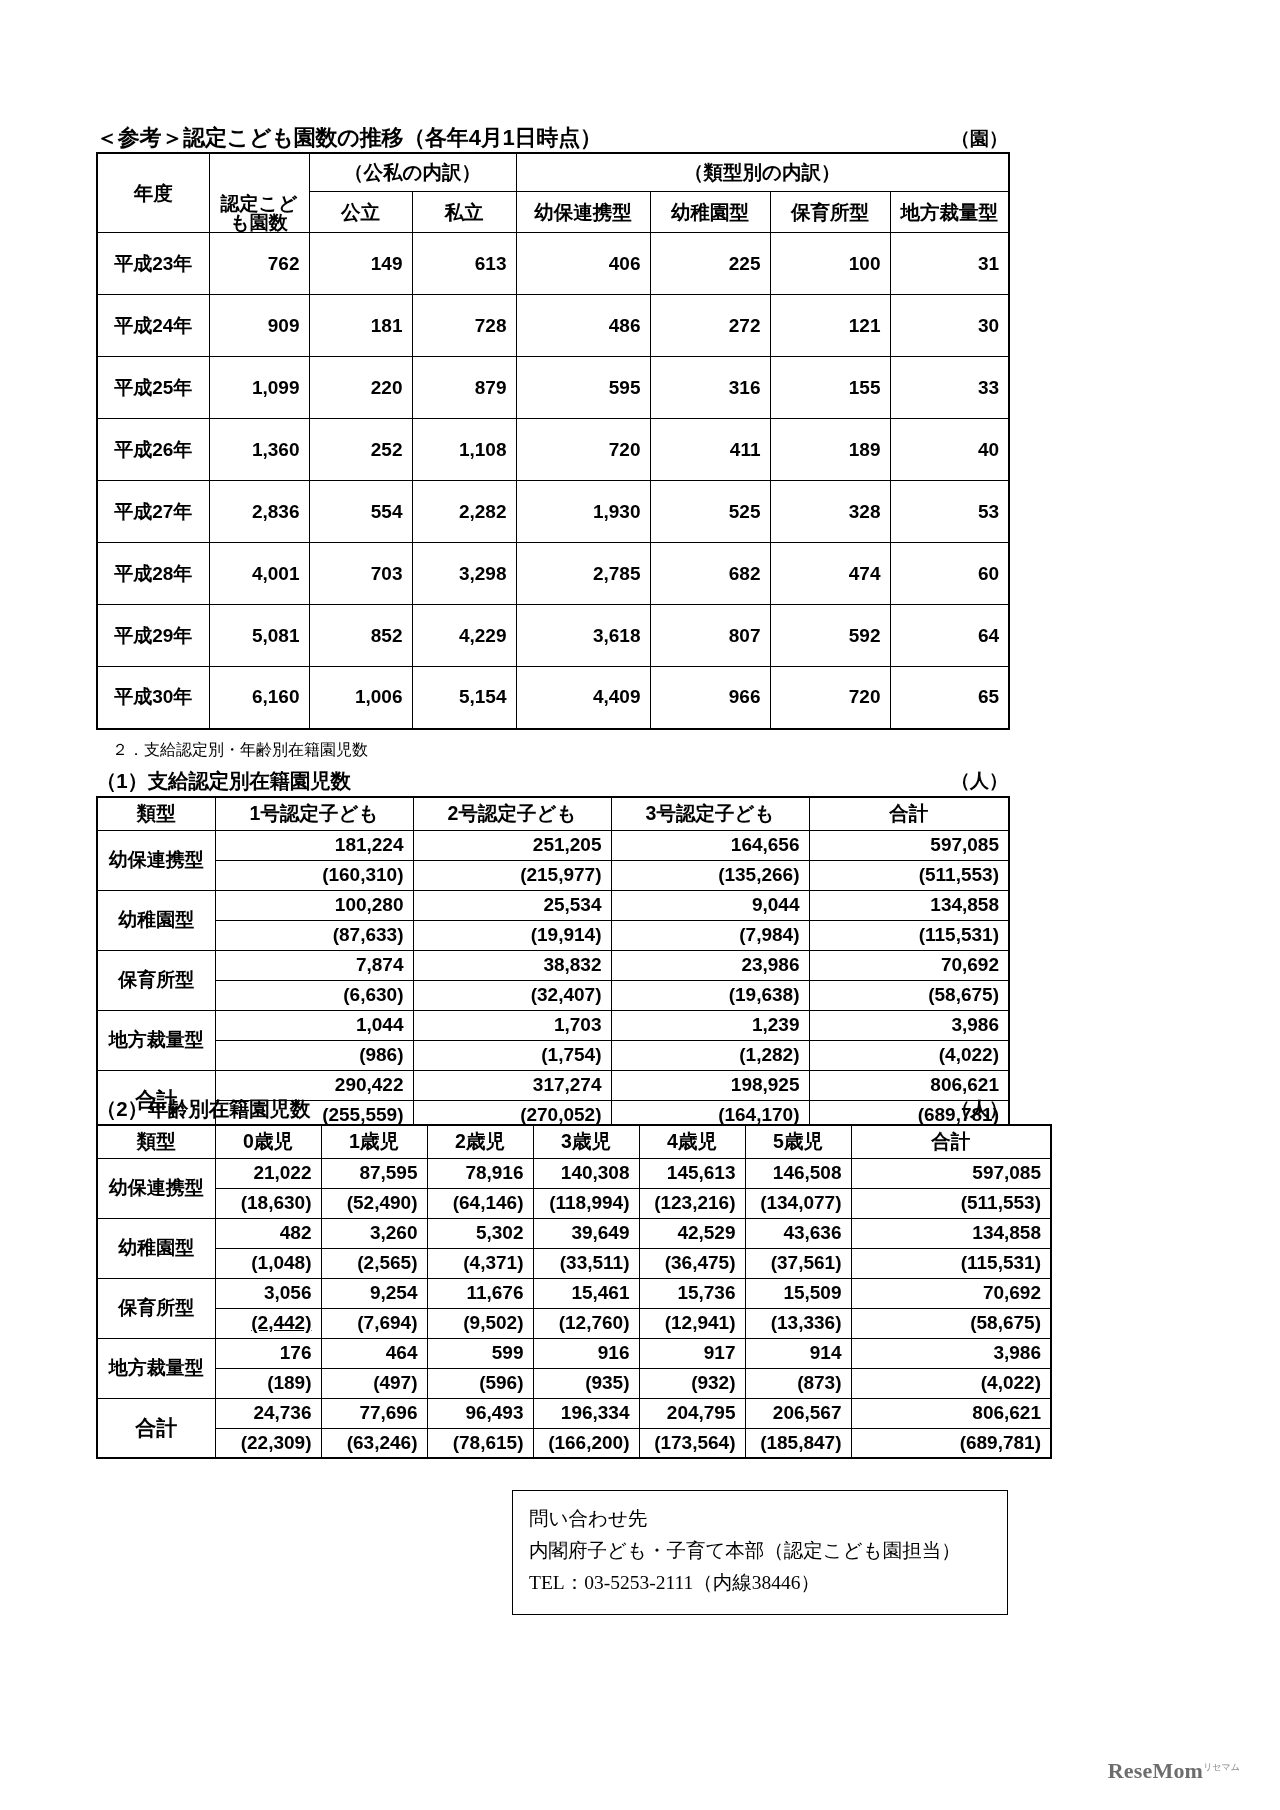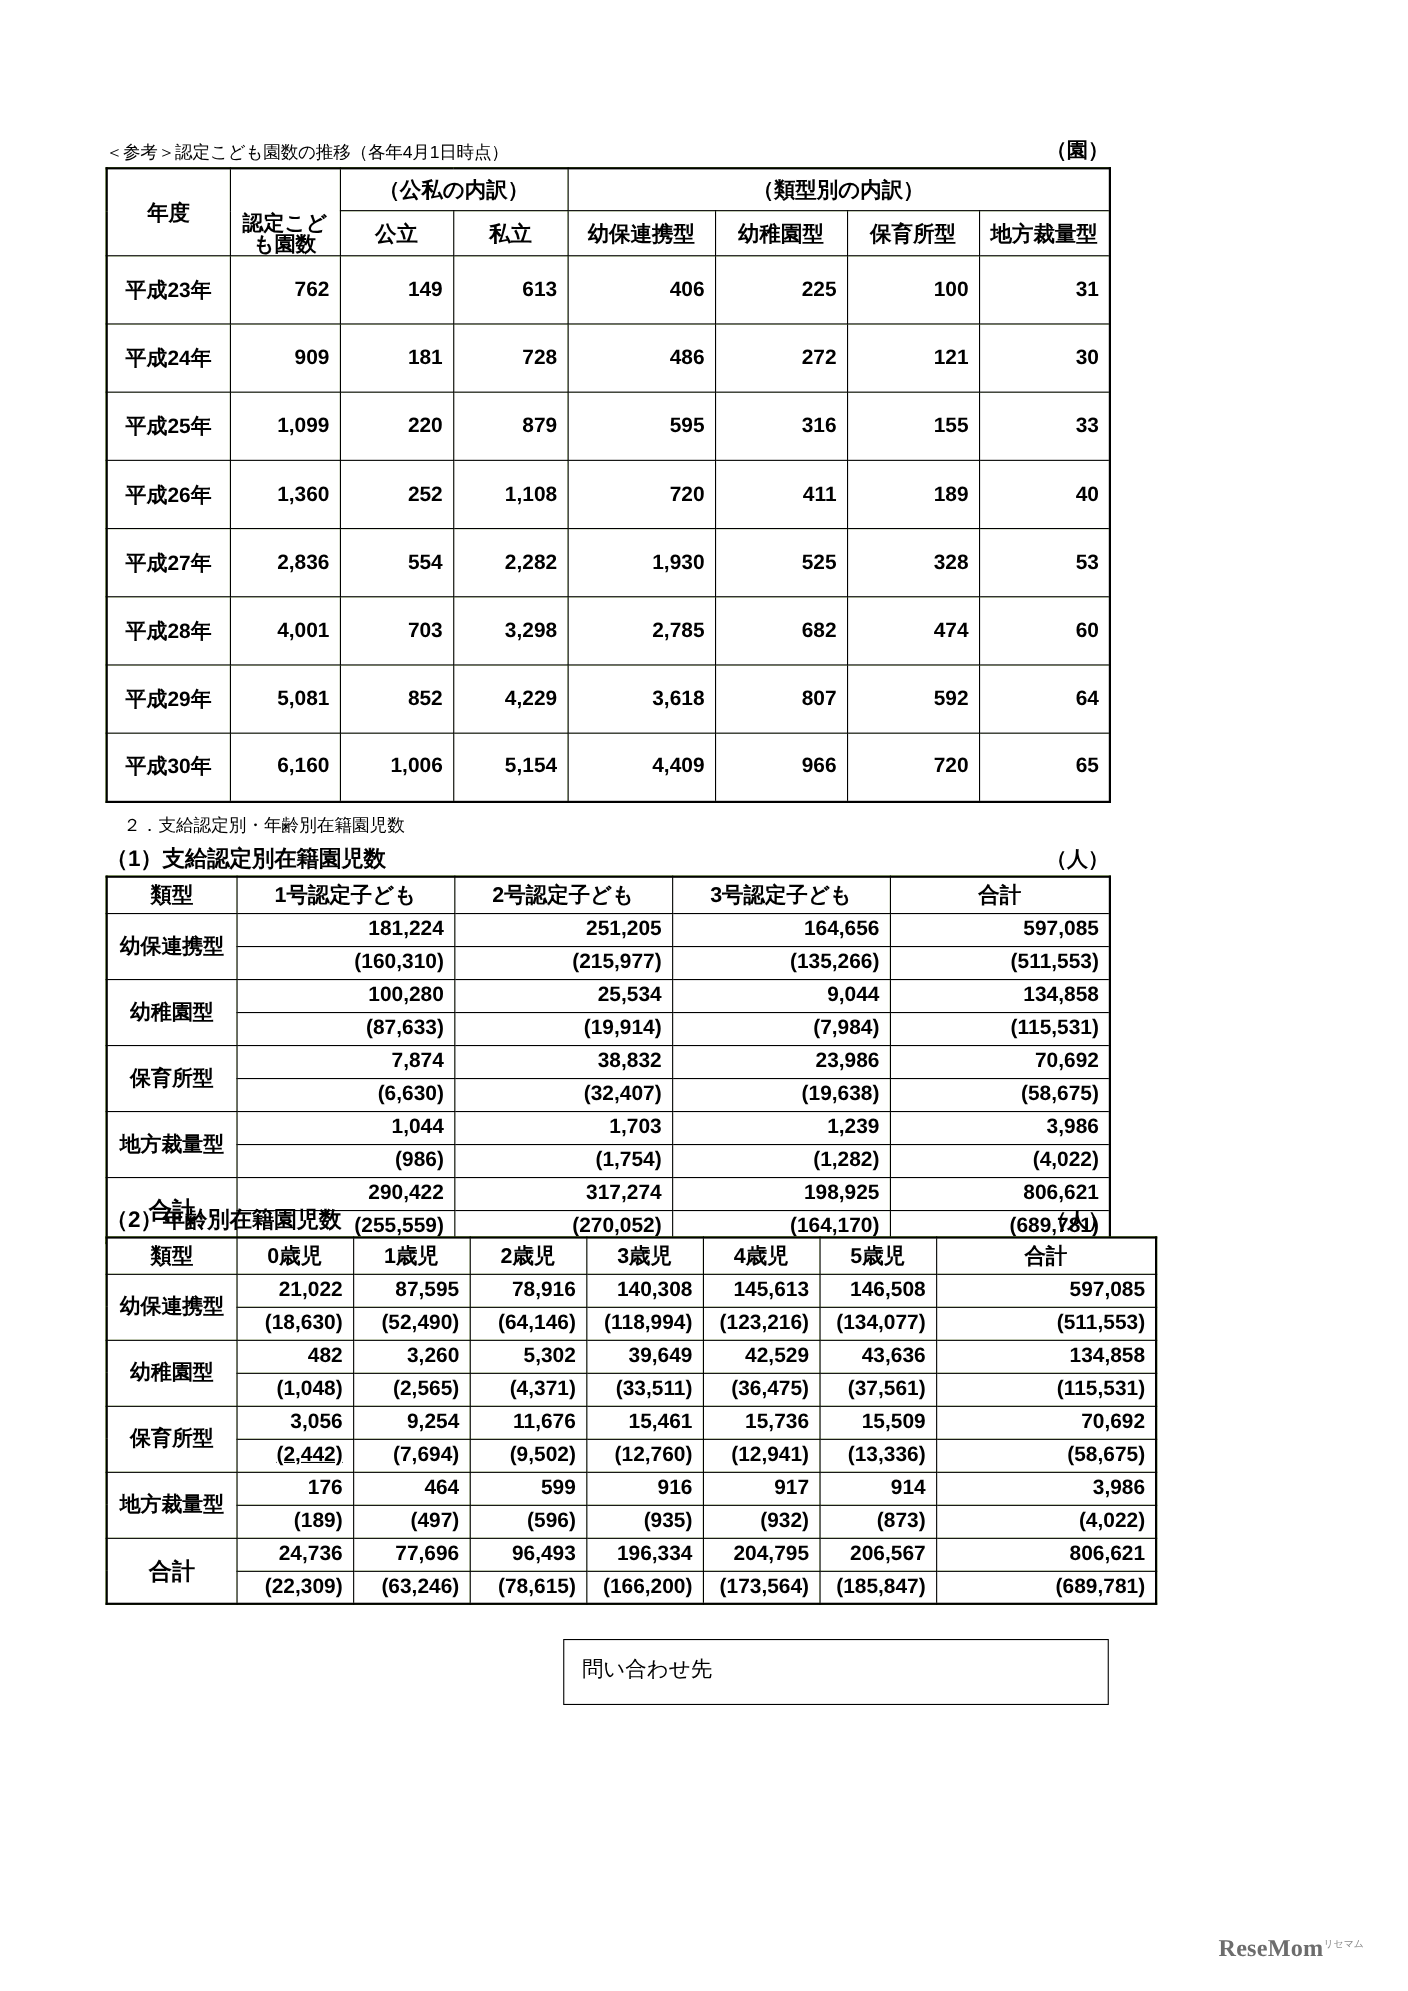--- a/index.html
+++ b/index.html
@@ -18,22 +18,22 @@
   .page {
     position: relative;
     width: 1280px;
     height: 1810px;
     box-sizing: border-box;
     padding: 0;
   }
 
   
   .sec-title {
-    font-size: 16px;
-    font-weight: normal;
+    font-size: 22px;
+    font-weight: bold;
     letter-spacing: -0.2px;
     line-height: 1.25;
     white-space: nowrap;
   }
   .sub-title {
     font-size: 20.5px;
     font-weight: bold;
     letter-spacing: -0.2px;
     line-height: 1.25;
     white-space: nowrap;
@@ -510,19 +510,21 @@
           <td class="num" style="border-top:none;">(173,564)</td>
           <td class="num" style="border-top:none;">(185,847)</td>
           <td class="num" style="border-top:none;">(689,781)</td>
         </tr>
       </tbody>
     </table>
   </div>
 
   <div class="blk contact-box" style="left:512px; top:1490px; width:496px;">
     <div>問い合わせ先</div>
+    <div>内閣府子ども・子育て本部（認定こども園担当）</div>
+    <div>TEL：03-5253-2111（内線38446）</div>
   </div>
 
   <div class="watermark">
     <span>ReseMom</span><span class="sub">リセマム</span>
   </div>
 
 </div>
 
 </body></html>

